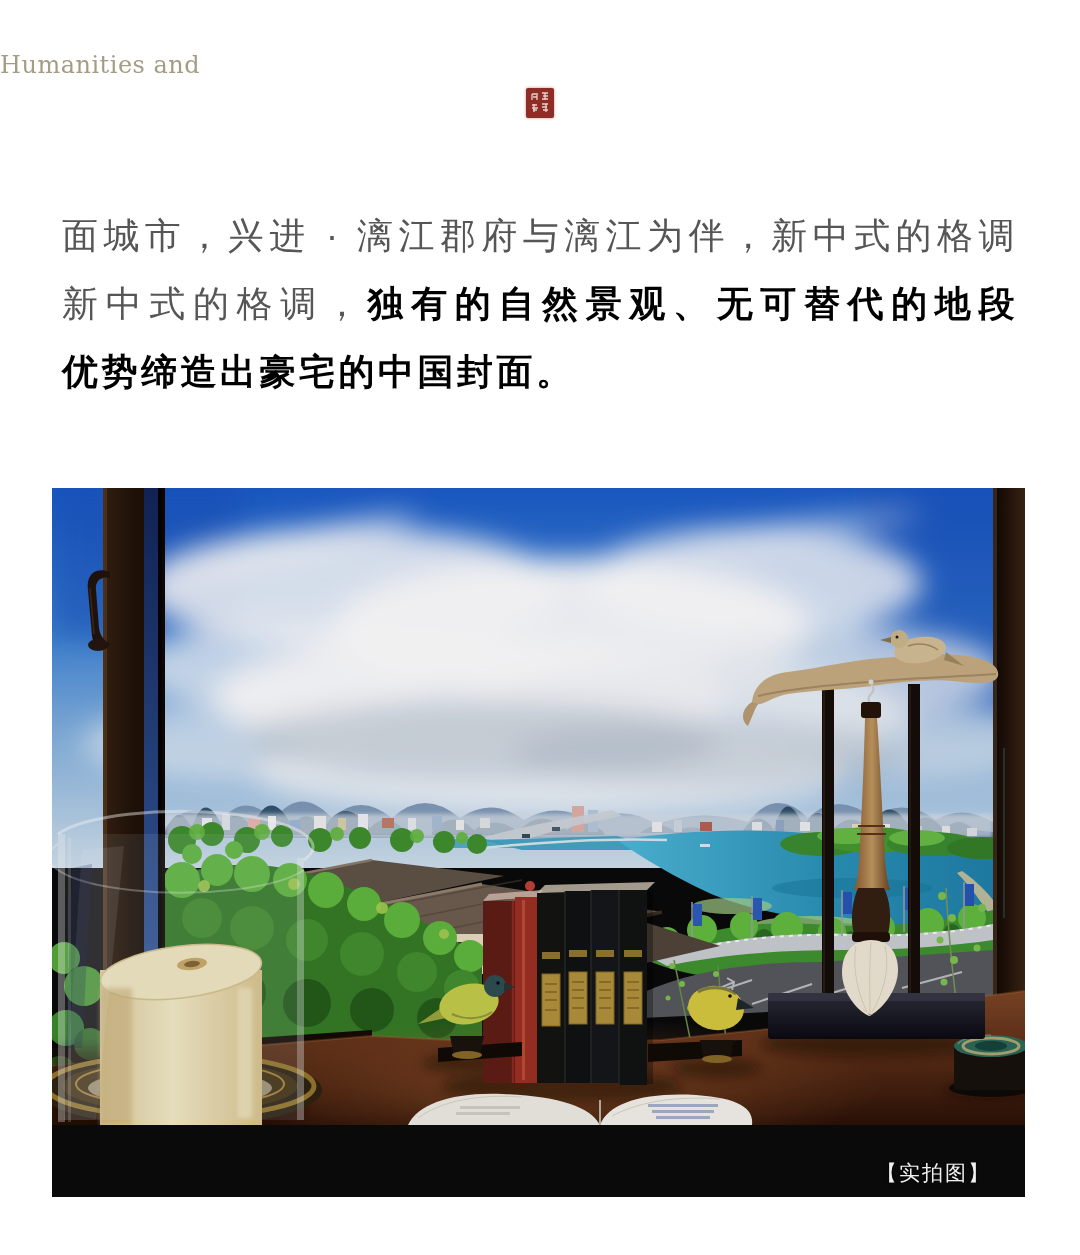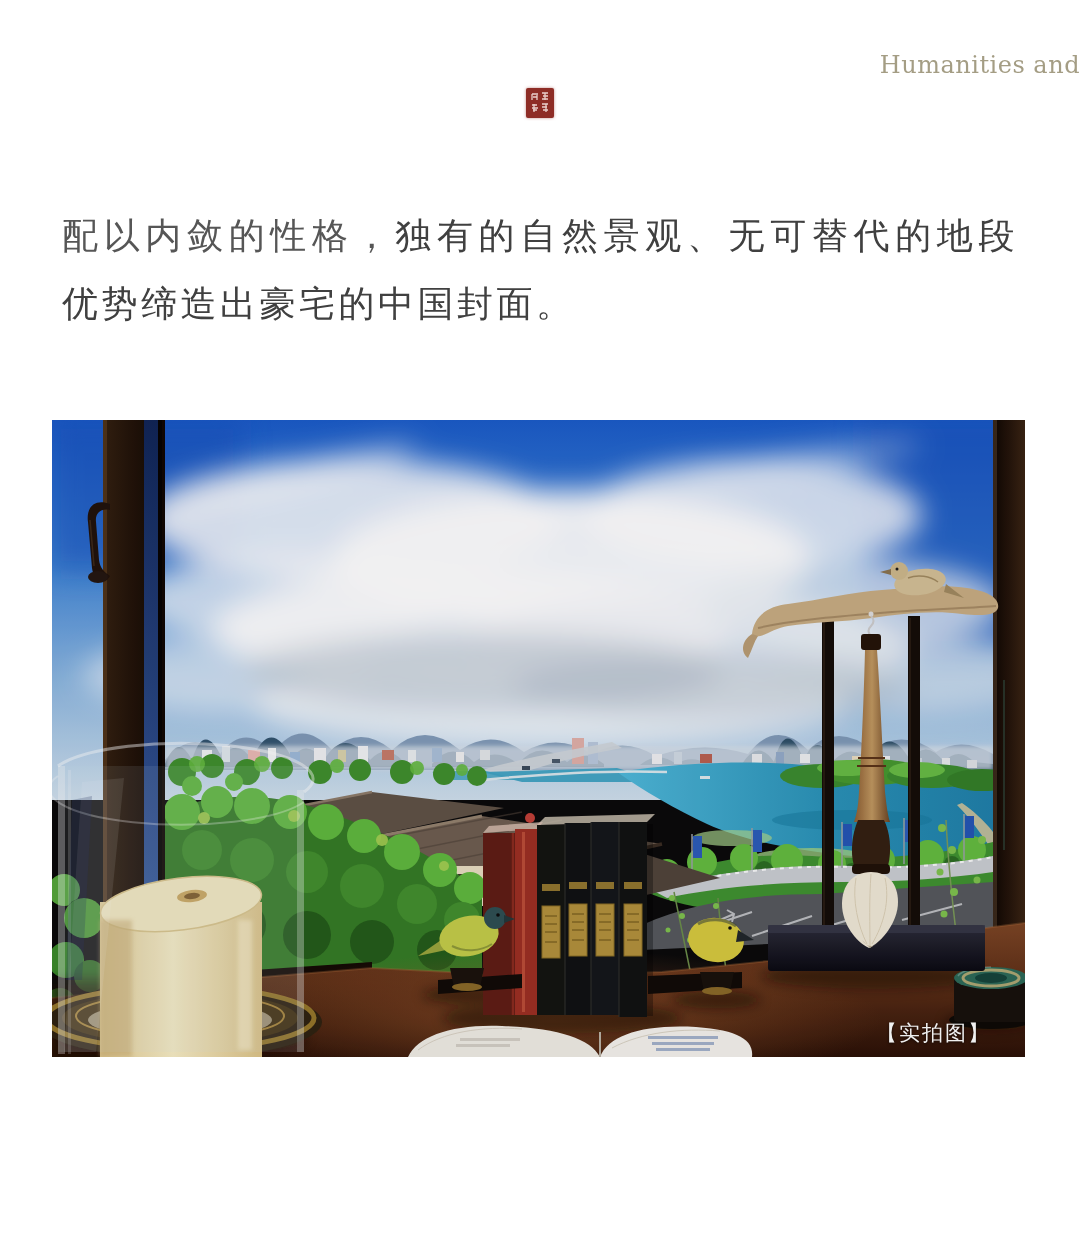--- a/index.html
+++ b/index.html
@@ -1,30 +1,30 @@
 <!DOCTYPE html>
 <html><head>
 <meta charset="utf-8">
 <style>
   html,body{margin:0;padding:0;background:#ffffff;}
   .page{width:1080px;min-height:1255px;margin:0 auto;background:#ffffff;position:relative;
         font-family:"Liberation Sans","DejaVu Sans",sans-serif;}
   
   .hd{padding-top:50px;}
-  .hd-line{font-family:"DejaVu Serif","Liberation Serif",serif;color:#a49d84;text-align:right;
+  .hd-line{font-family:"DejaVu Serif","Liberation Serif",serif;color:#a49d84;text-align:left;
            font-size:24px;line-height:30px;letter-spacing:.5px;font-weight:400;}
   .seal{width:28px;height:30px;margin:8px auto 0;background:#8e2d26;border-radius:2px;
         box-shadow:0 0 3px rgba(142,45,38,.55);display:flex;align-items:center;justify-content:center;}
   
   .para{margin:84px 62px 0;color:#565656;font-size:36px;line-height:68px;letter-spacing:3.5px;}
   .jline{text-align:justify;text-align-last:justify;text-justify:inter-character;}
   .lastline{text-align:center;text-align-last:left;}
-  .b{font-weight:400;color:#404040;}
+  .b{font-weight:700;color:#000000;}
   
-  .photo{position:relative;width:973px;height:637px;margin:82px 0 0 52px;overflow:hidden;background:#0a0a0a;}
+  .photo{position:relative;width:973px;height:709px;margin:82px 0 0 52px;overflow:hidden;background:#0a0a0a;}
   .photo svg{display:block;width:973px;height:637px;}
   .photo-cap{position:absolute;right:34px;bottom:10px;color:#f0f0f0;font-size:21px;letter-spacing:2px;
              text-shadow:0 1px 3px rgba(0,0,0,.65);}
 </style>
 </head>
 <body>
 
 <div class="page">
 
   <div class="hd">
@@ -35,21 +35,22 @@
           <path d="M3,3 h6 M4,6 h4 M3,9 v-6 M8,4 v5"></path>
           <path d="M13,2 h6 M14,5 h5 M13,8 h6 M16,2 v7"></path>
           <path d="M3,14 h5 M3,17 h6 M5,13 v8 M8,19 h-4"></path>
           <path d="M13,13 h6 M13,16 h5 M14,19 h5 M17,13 v8"></path>
         </g>
       </svg>
     </div>
   </div>
 
   <div class="para">
-    <div class="jline"><span>配以内敛的性格，</span><span class="b">独有的自然景观、无可替代的地段</span></div>
+    <div class="jline">面城市，兴进 · 漓江郡府与漓江为伴，新中式的格调</div>
+    <div class="jline"><span>新中式的格调，</span><span class="b">独有的自然景观、无可替代的地段</span></div>
     <div class="lastline b">优势缔造出豪宅的中国封面。</div>
   </div>
 
   <figure class="photo" style="margin:82px 0 0 52px;">
   <svg viewBox="0 0 973 637" preserveAspectRatio="none">
     <defs>
       <linearGradient id="skyG" x1="0" y1="0" x2="0" y2="1">
         <stop offset="0" stop-color="#1a5cc9"></stop>
             <stop offset="0.38" stop-color="#3f85d6"></stop>
         <stop offset="0.68" stop-color="#8ab6e0"></stop>

